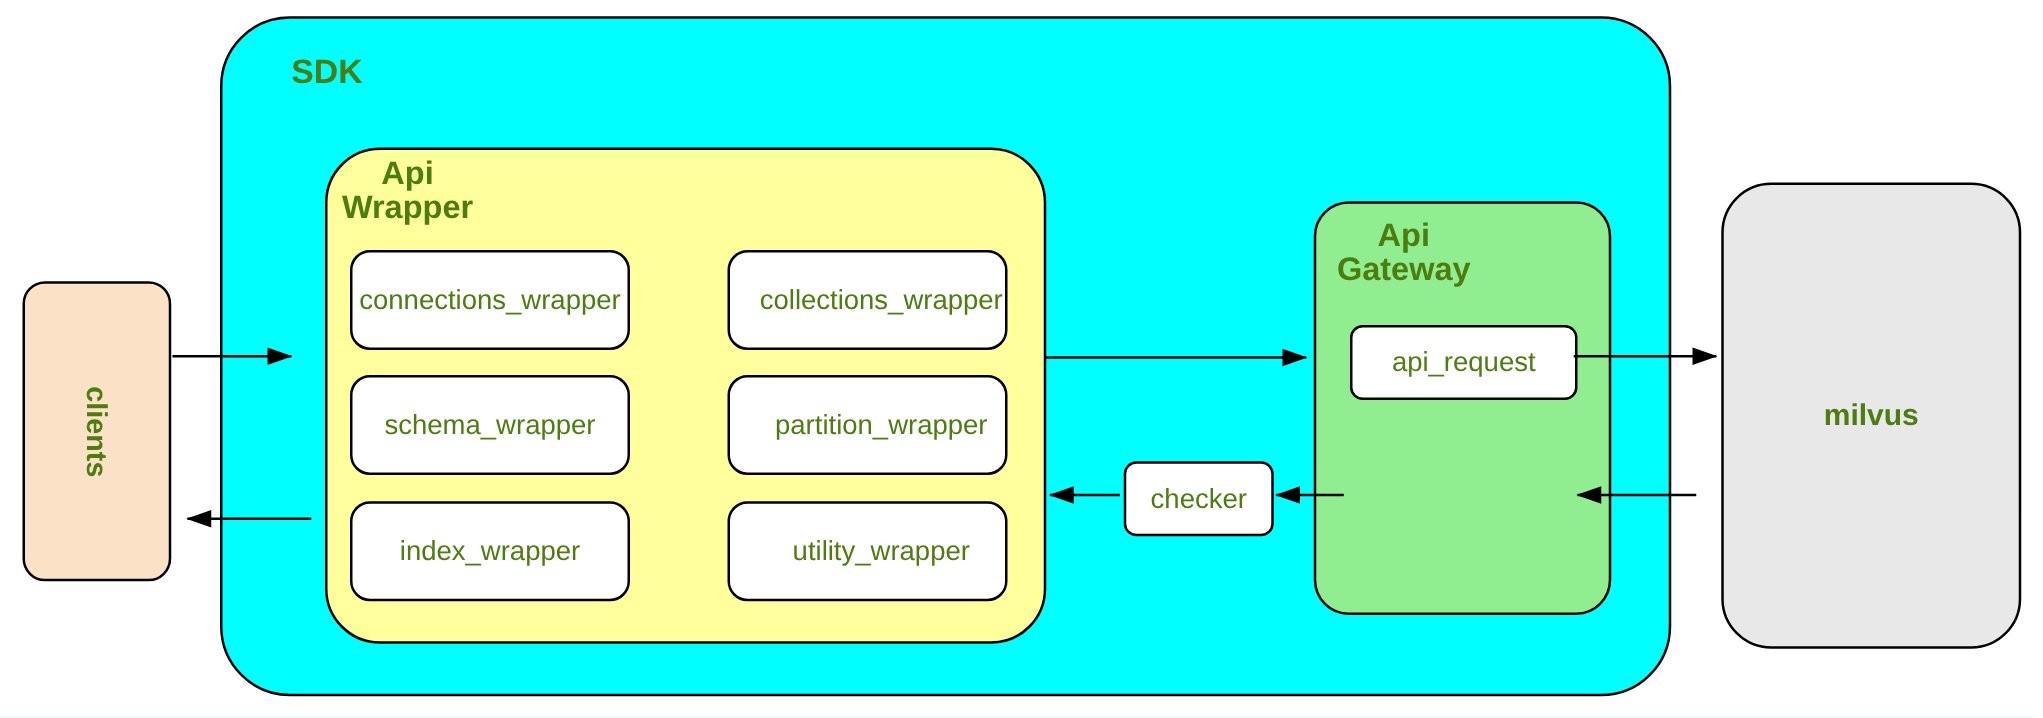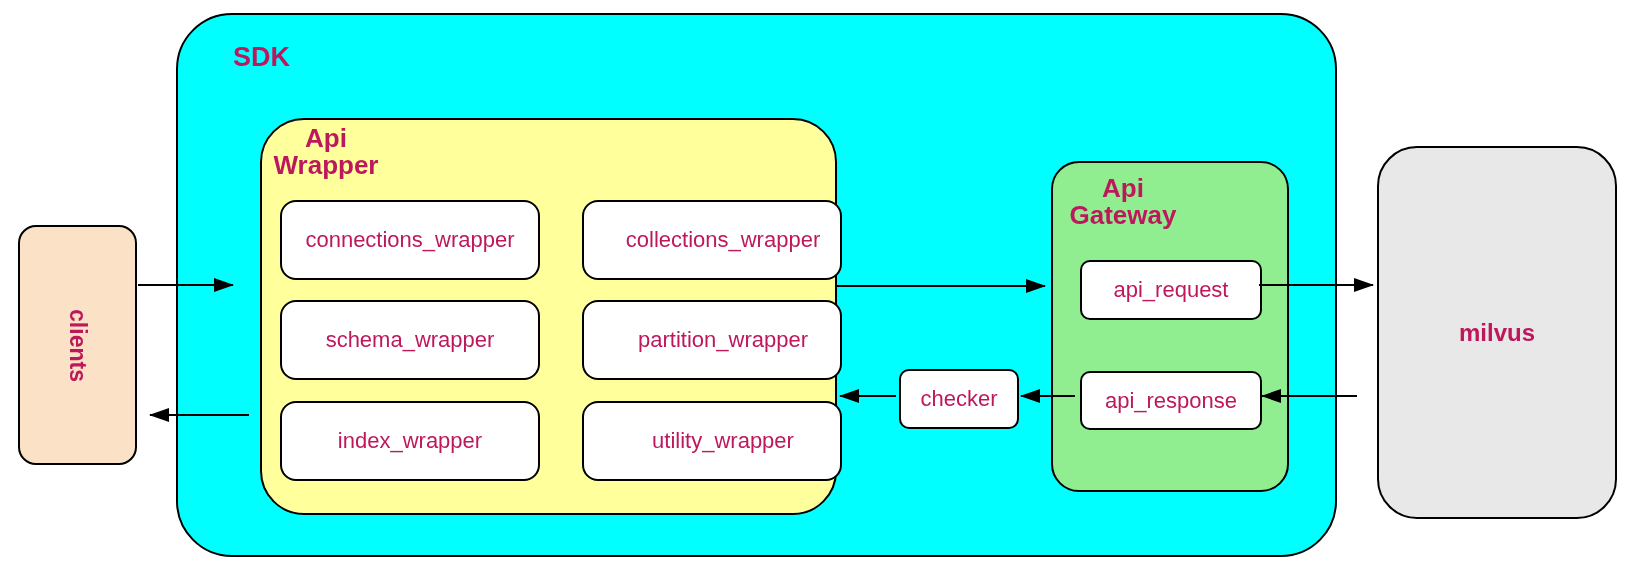--- a/index.html
+++ b/index.html
@@ -2,21 +2,21 @@
 <html style="--sdk-fill: #00FFFF; --api-wrapper-fill: #FFFF9C; --api-gateway-fill: #90EE90; --clients-fill: #FBE2C7; --milvus-fill: #E8E8E8; --node-fill: #FFFFFF; --line: #000000;"><head>
 <meta charset="utf-8">
 <style>
   html,body { margin:0; padding:0; background:#ffffff; }
   * { box-sizing:border-box; }
   .canvas {
     position:relative;
     width:1634px; height:574px;
     background:#ffffff;
     font-family:"Liberation Sans","DejaVu Sans",sans-serif;
-    color:#be185d;
+    color:#4d7c0f;
     overflow:hidden;
   }
   .node { position:absolute; border:2px solid var(--line,#000); }
   .sdk {
     left:176px; top:13px; width:1161px; height:544px;
     background:var(--sdk-fill,#00ffff);
     border-radius:56px;
   }
   .sdk-label {
     position:absolute; left:55px; top:28px;
@@ -29,21 +29,21 @@
   }
   .wrapper-label {
     position:absolute; left:-3px; top:5px; width:134px;
     font-size:26px; font-weight:bold; line-height:27px; text-align:center;
   }
   .leaf {
     display:flex; align-items:center; justify-content:center;
     background:var(--node-fill,#ffffff);
     font-size:22px; text-align:center;
   }
-  .wrapper-box { width:260px; height:80px; border-radius:16px; }
+  .wrapper-box { width:224px; height:80px; border-radius:16px; }
   .col1 { left:18px; }  .col2 { left:320px;padding-left:22px; }
   .row1 { top:80px; }   .row2 { top:180px; }  .row3 { top:281px; }
   .checker {
     left:721px; top:354px; width:120px; height:60px; border-radius:10px;
   }
   .api-gateway {
     left:873px; top:146px; width:238px; height:331px;
     background:var(--api-gateway-fill,#90ee90);
     border-radius:28px;
   }
@@ -100,21 +100,20 @@
     </div>
 
     <div class="node leaf checker">checker</div>
 
     <div class="node api-gateway">
       <div class="gateway-label">
         <div>Api</div>
         <div>Gateway</div>
       </div>
       <div class="node leaf gw-box gw-request">api_request</div>
-      <div class="node leaf gw-box gw-response">api_response</div>
     </div>
   </div>
 
   <div class="node clients">
     <span class="clients-label">clients</span>
   </div>
 
   <div class="node milvus">milvus</div>
 
   <svg class="connections-layer" id="connections-svg" width="1634" height="574" viewBox="0 0 1634 574" xmlns="http://www.w3.org/2000/svg">

